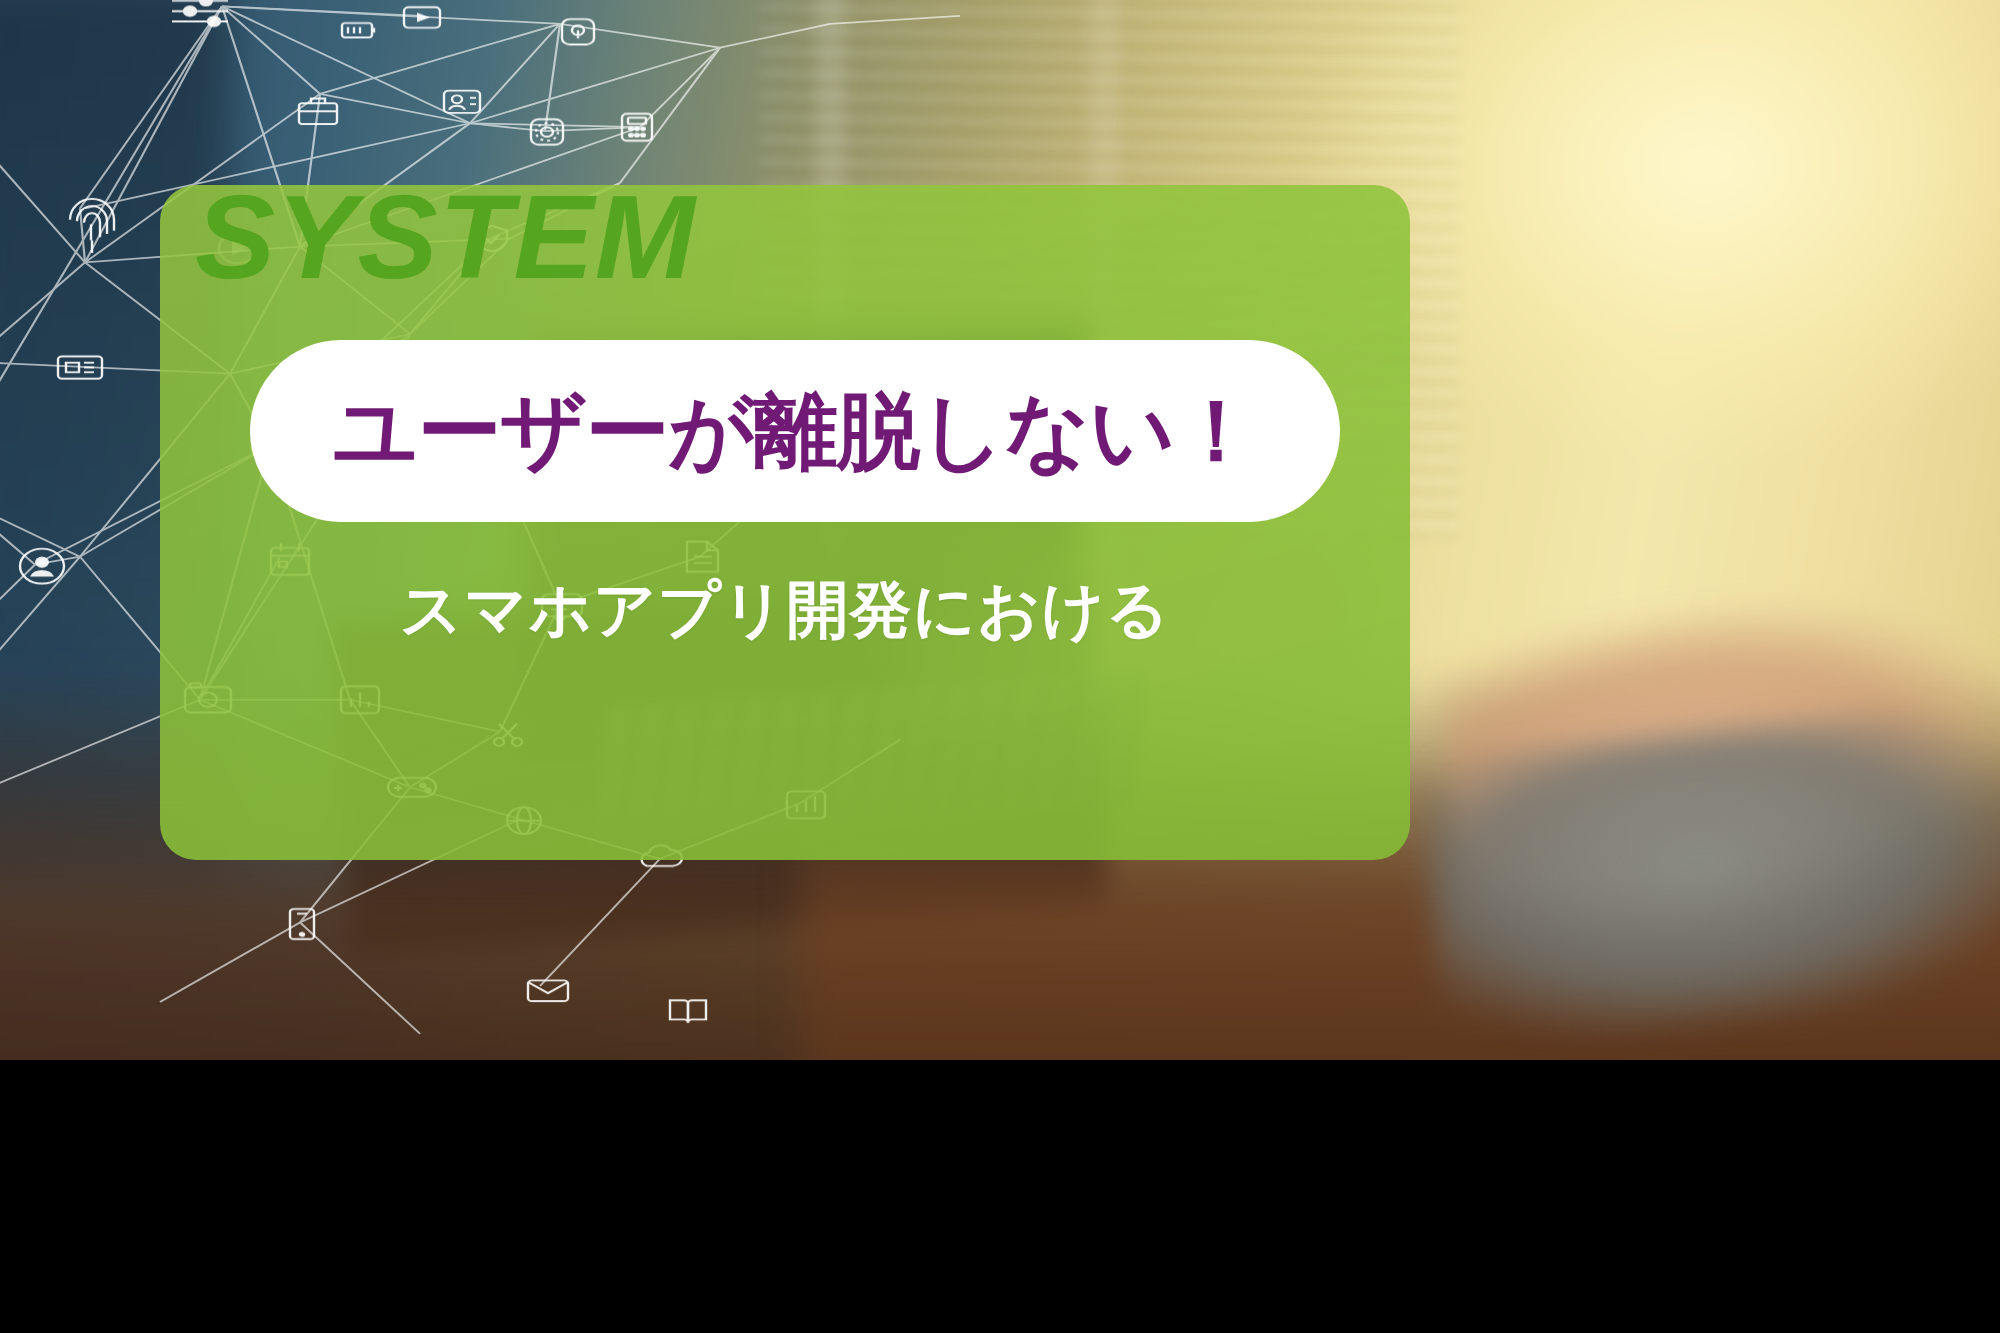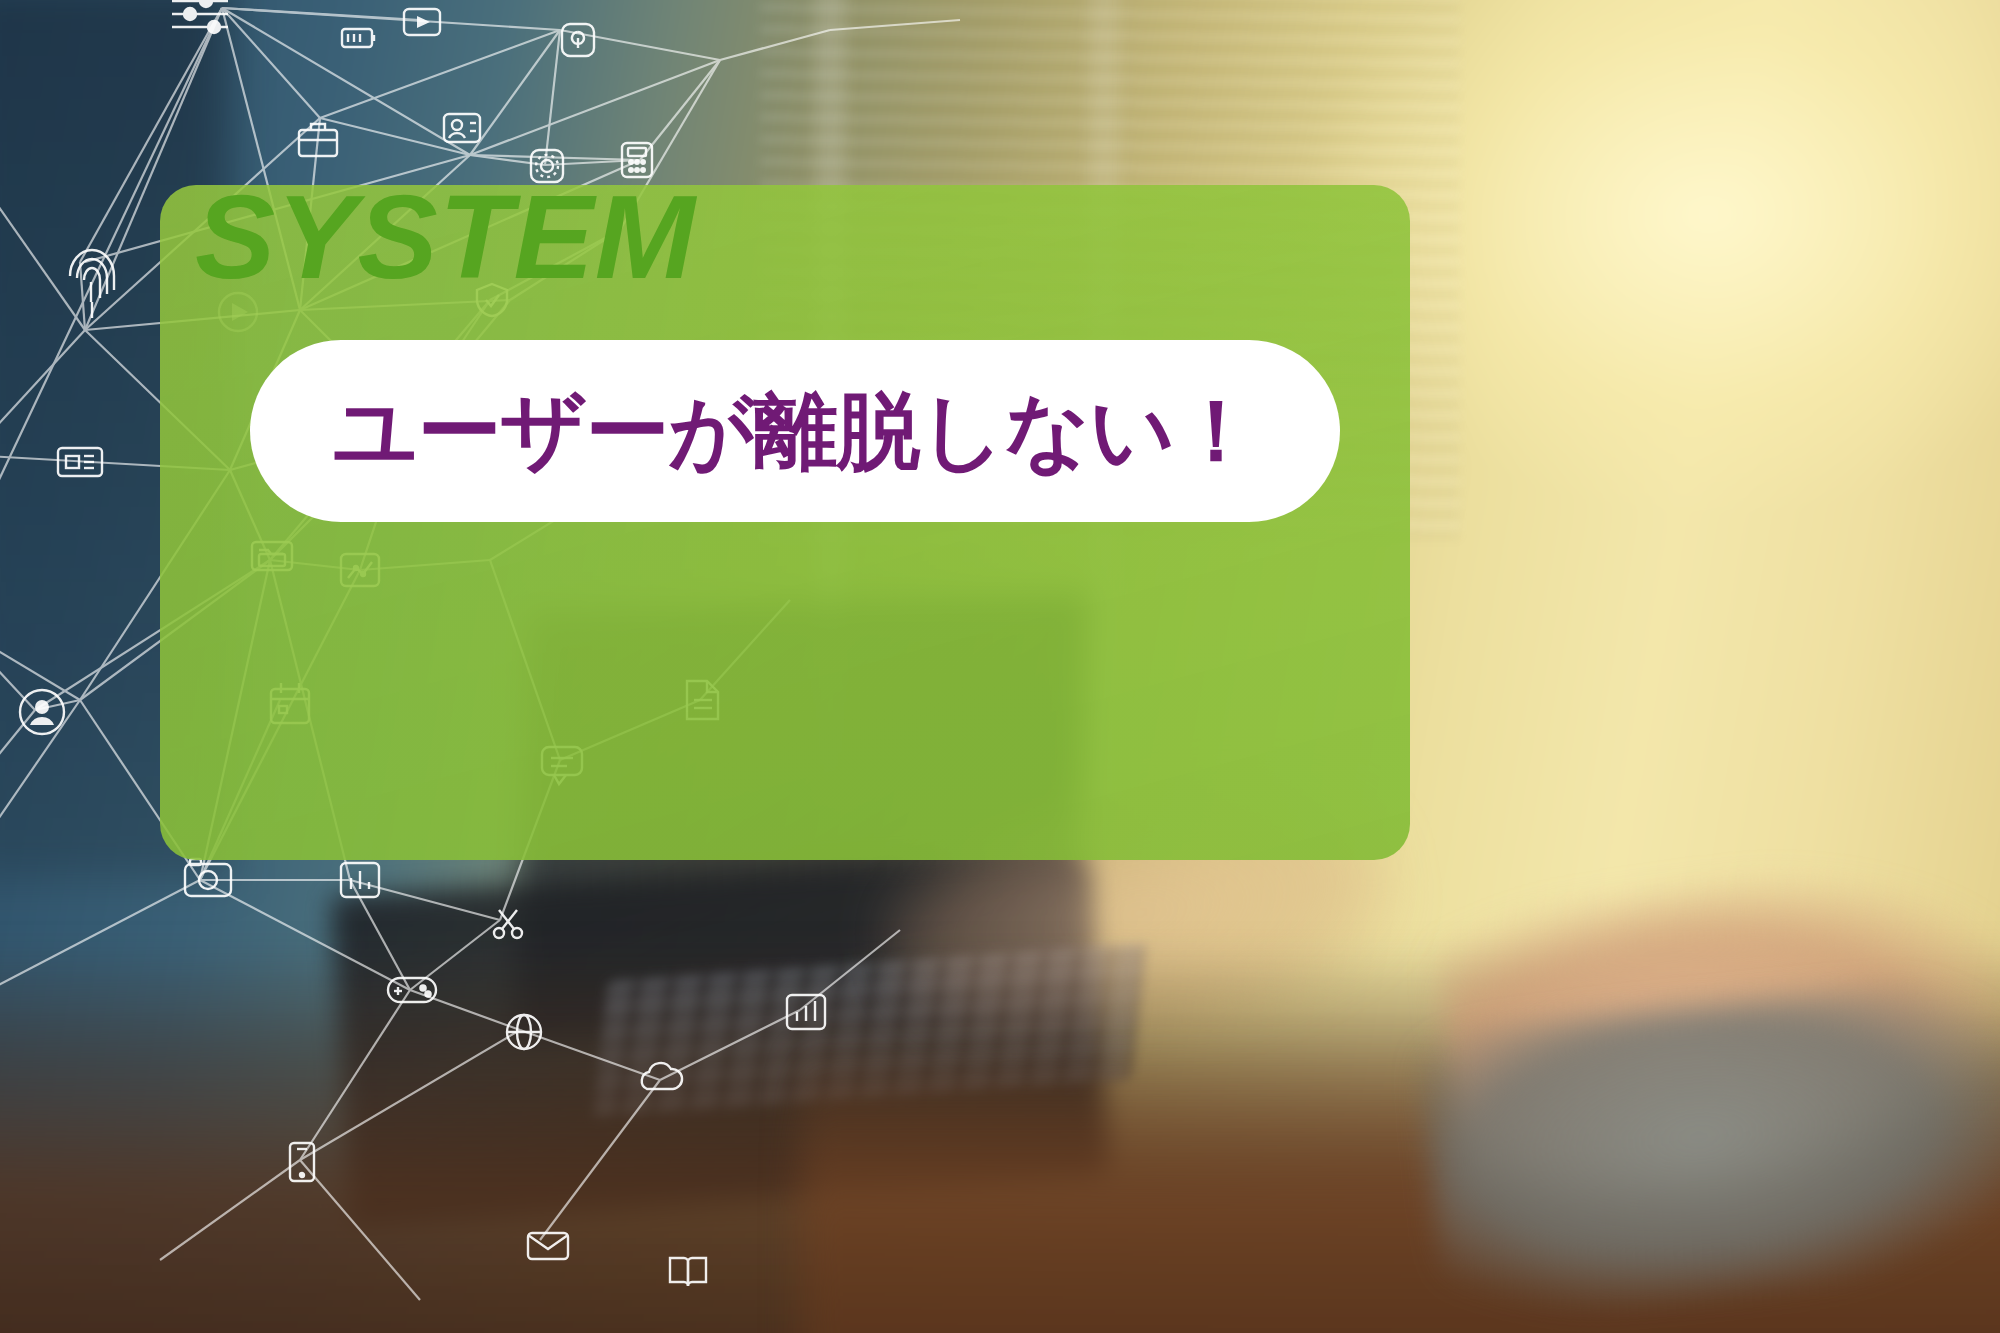--- a/index.html
+++ b/index.html
@@ -1,21 +1,21 @@
 <!DOCTYPE html>
 <html><head>
 <meta charset="utf-8">
 <title>System Banner</title>
 <style>
   * { margin:0; padding:0; box-sizing:border-box; }
   html,body { width:2000px; height:1333px; overflow:hidden; background:#000; }
 
   .stage {
     position:relative;
-    width:2000px; height:1333px;
+    width:2000px; height:1060px;
     font-family:"Liberation Sans","DejaVu Sans",sans-serif;
     overflow:hidden;
   }
 
   
   .photo { position:absolute; inset:0; overflow:hidden; }
 
   .photo-base {
     position:absolute; inset:-40px;
     background:
@@ -469,15 +469,16 @@
 
   <div class="green-card"></div>
 
   <div class="system-word">SYSTEM</div>
 
   <div class="headline-pill">
     <span class="headline-text">ユーザーが離脱しない！</span>
   </div>
 
   <div class="subtitle">
+    <div>スマホアプリ開発における</div>
   </div>
 
 </div>
 
 </body></html>

